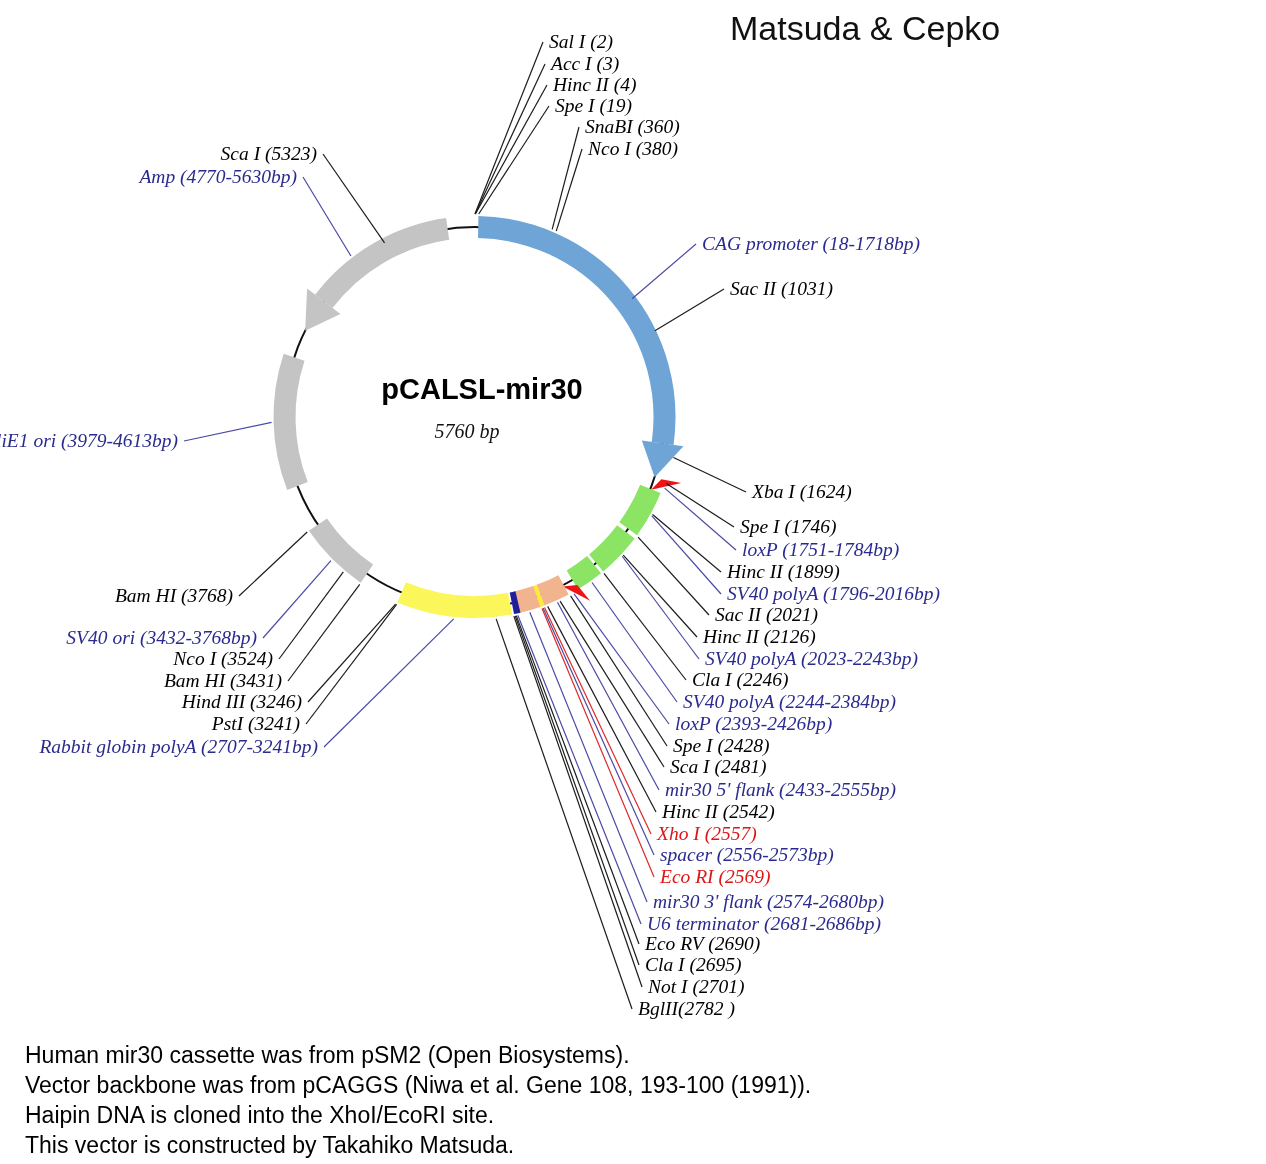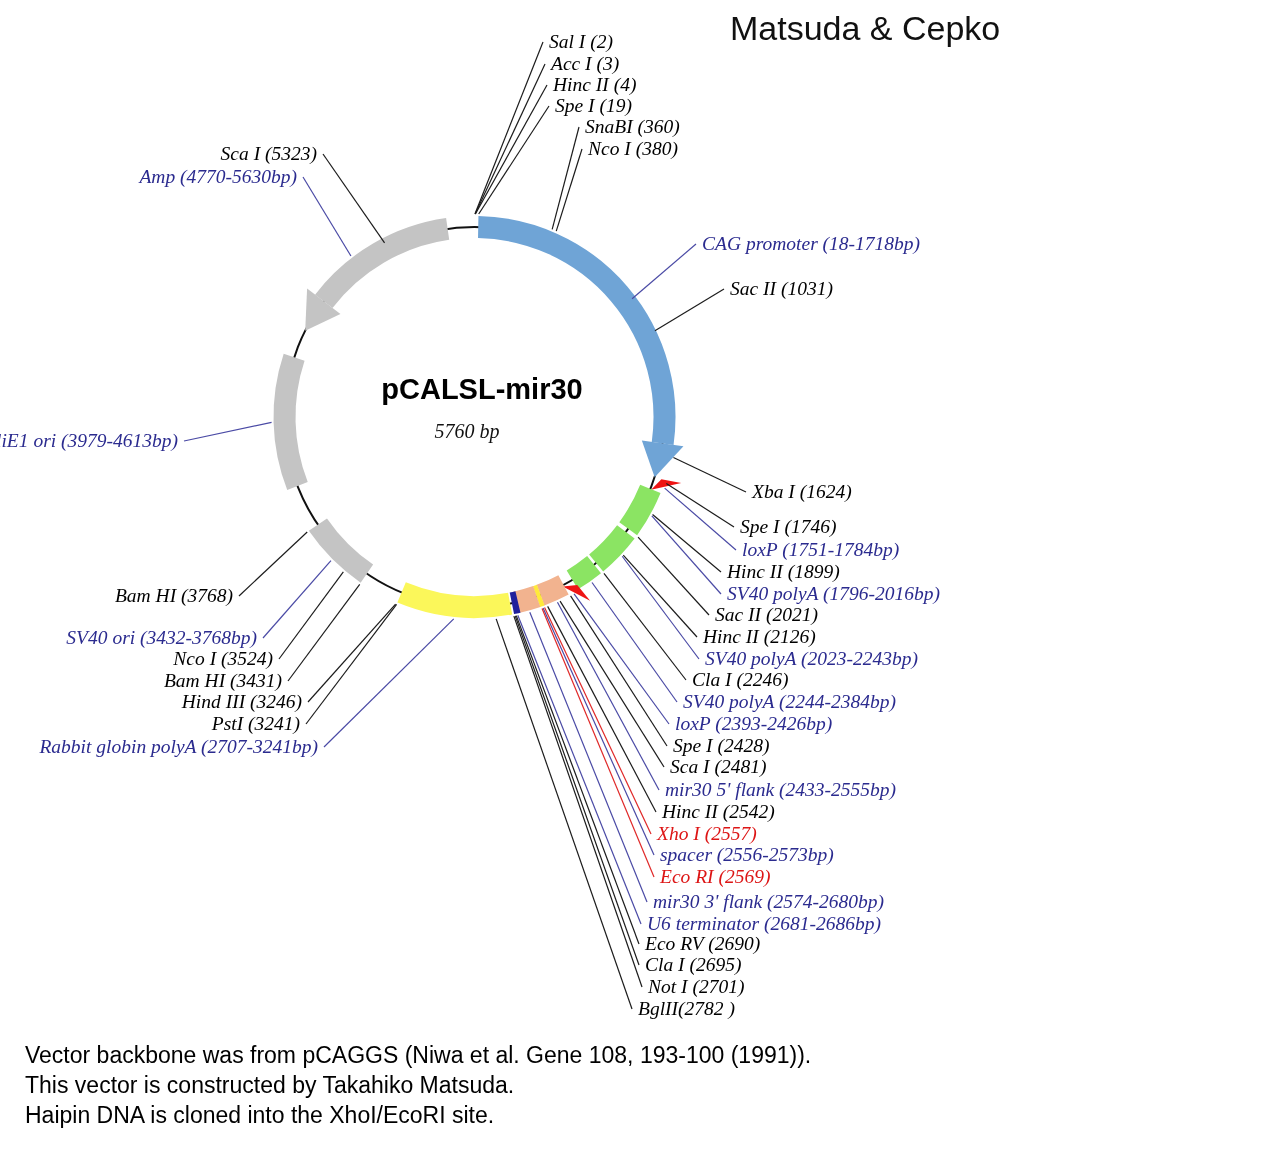--- a/index.html
+++ b/index.html
@@ -117,18 +117,19 @@
       <text x="282" y="687" fill="#000000" text-anchor="end" class="maplbl">Bam HI (3431)</text>
       <line x1="395.58944005906363" y1="604.035086360308" x2="308" y2="702" stroke="#1c1c1c" stroke-width="1.2"></line>
       <text x="302" y="708" fill="#000000" text-anchor="end" class="maplbl">Hind III (3246)</text>
       <line x1="396.61072685407055" y1="604.4626926318908" x2="306" y2="724" stroke="#1c1c1c" stroke-width="1.2"></line>
       <text x="300" y="730" fill="#000000" text-anchor="end" class="maplbl">PstI (3241)</text>
       <line x1="453.72122327490405" y1="618.9337575488769" x2="324" y2="747" stroke="#4A4AA5" stroke-width="1.2"></line>
       <text x="318" y="753" fill="#2B2B8F" text-anchor="end" class="maplbl">Rabbit globin polyA (2707-3241bp)</text>
     </svg>
 
 <div class="notes">
+  <div>Human mir30 cassette was from pSM2 (Open Biosystems).</div>
   <div>Vector backbone was from pCAGGS (Niwa et al. Gene 108, 193-100 (1991)).</div>
+  <div>Haipin DNA is cloned into the XhoI/EcoRI site.</div>
   <div>This vector is constructed by Takahiko Matsuda.</div>
-  <div>Haipin DNA is cloned into the XhoI/EcoRI site.</div>
 </div>
 
 </div>
 
 </body></html>

